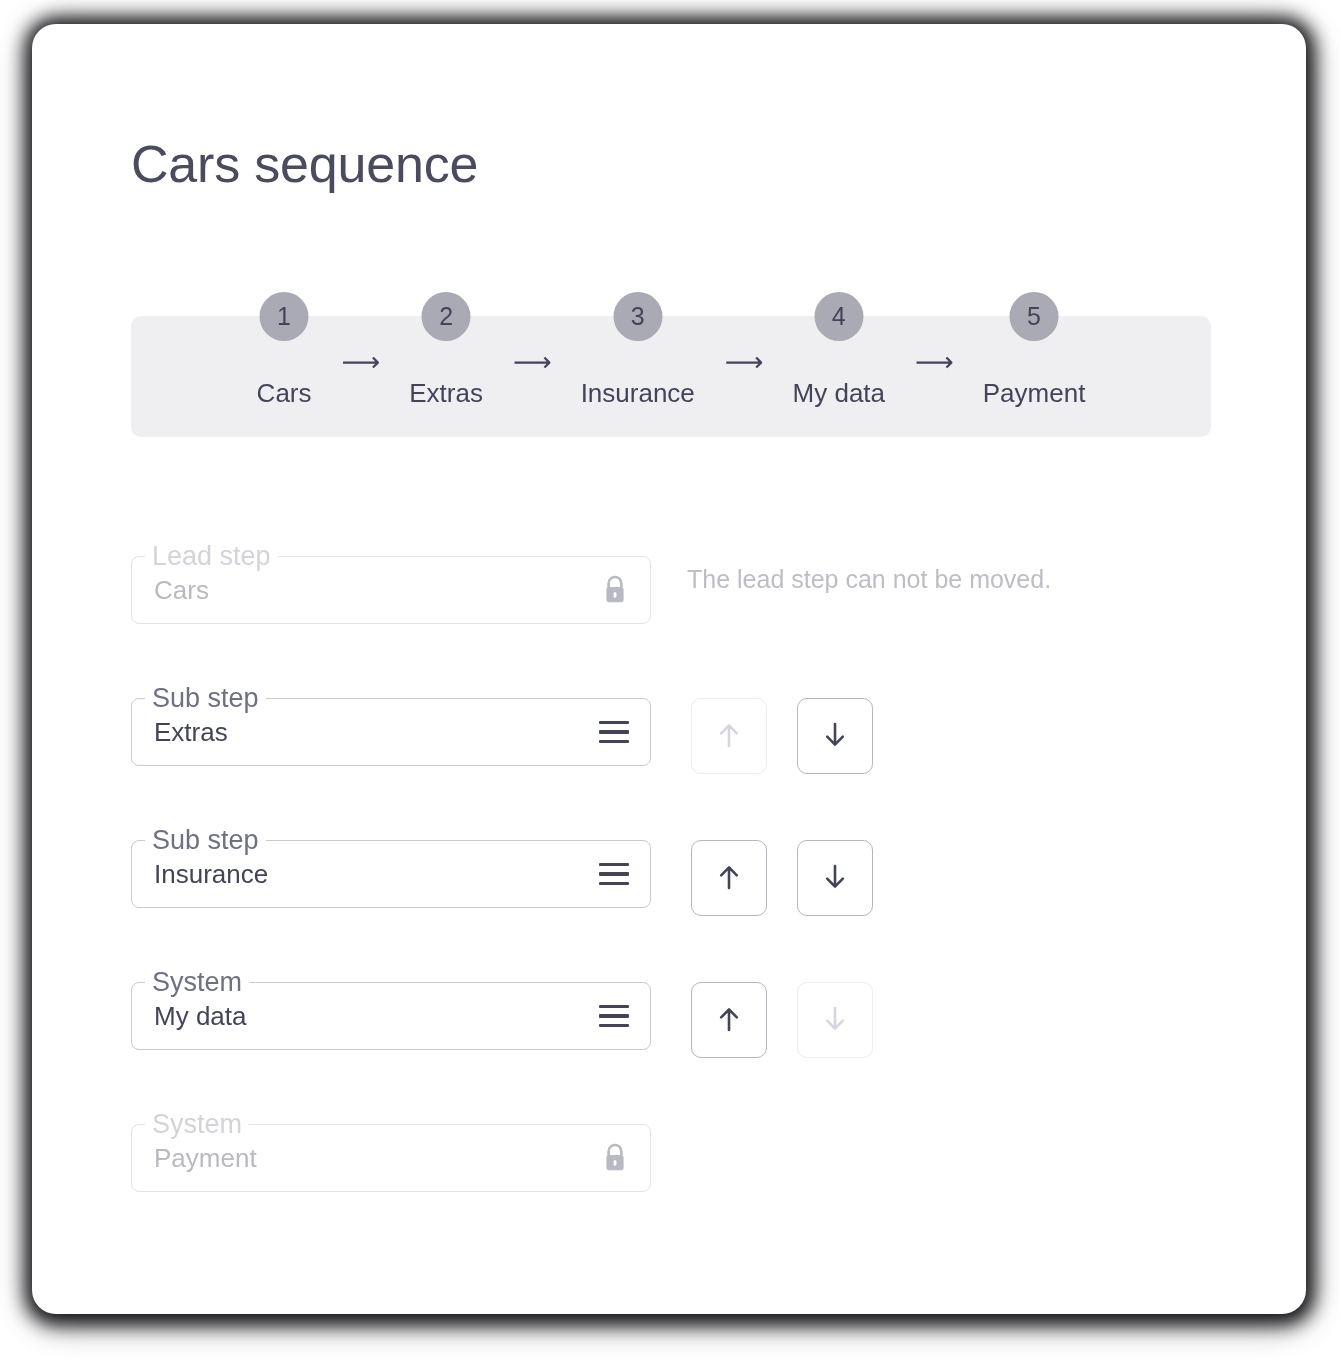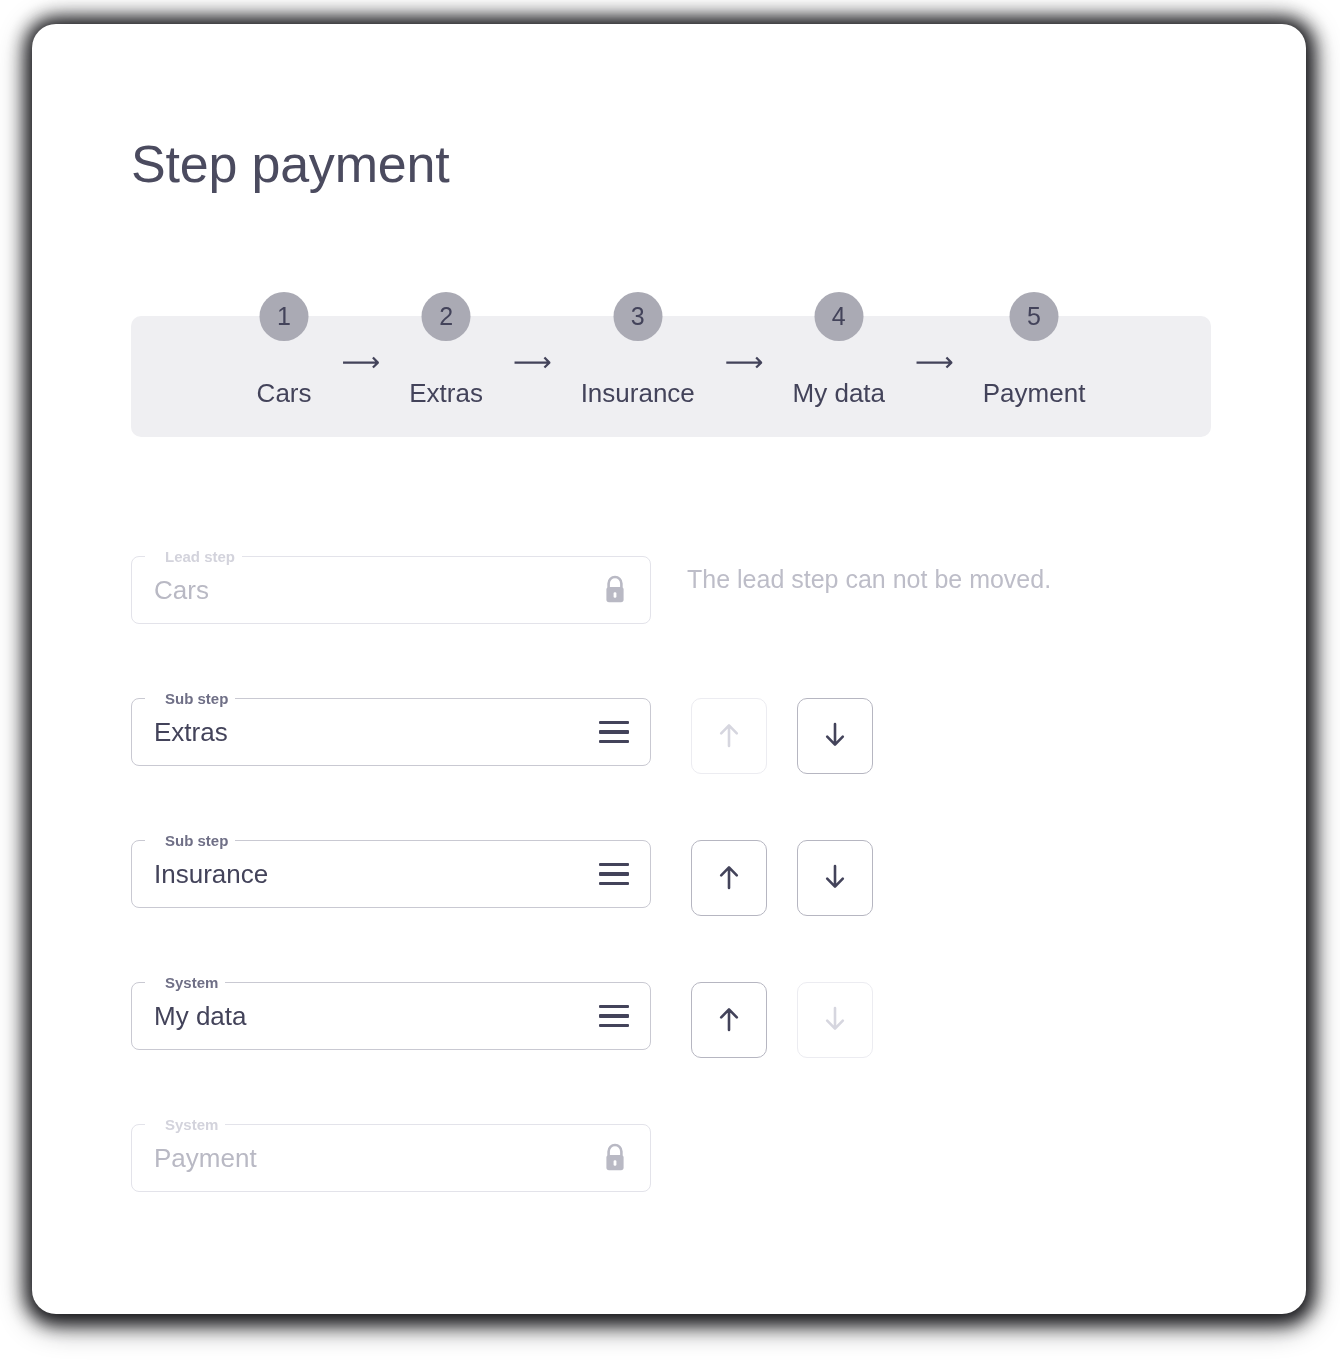--- a/index.html
+++ b/index.html
@@ -156,26 +156,25 @@
     position: absolute;
     left: 14px;
     top: -13px;
     height: 26px;
     padding: 0 7px;
     background: #ffffff;
     display: flex;
     align-items: center;
   }
   .field-label {
-    font-size: 15px;
-    font-weight: 700;
+    font-size: 27px;
+    font-weight: 400;
     color: #6f6f86;
     line-height: 1;
     white-space: nowrap;
-    margin-left: 13px;
   }
   .field.disabled .field-label { color: #d3d3dc; }
 
   .field-value {
     position: absolute;
     left: 23px;
     top: 0;
     height: 68px;
     display: flex;
     align-items: center;
@@ -254,21 +253,21 @@
 </head>
 <body>
 
 <div id="app-root">
 
   <div class="window-shadow"></div>
   <div class="window-shadow b"></div>
 
   <div class="window-card">
 
-    <h1 class="page-title">Step payment</h1>
+    <h1 class="page-title">Cars sequence</h1>
 
     <div class="stepper">
       <div class="stepper-row" id="stepper-row">
           <div class="step">
             <span class="step-badge">1</span>
             <span class="step-label">Cars</span>
           </div>
           <span class="step-arrow">⟶</span>
           <div class="step">
             <span class="step-badge">2</span>

